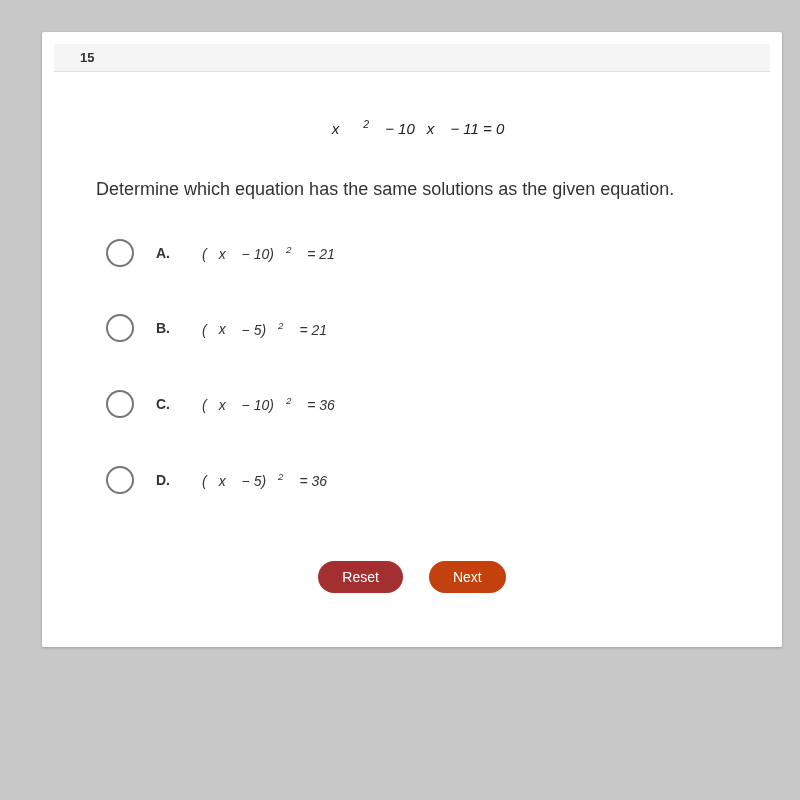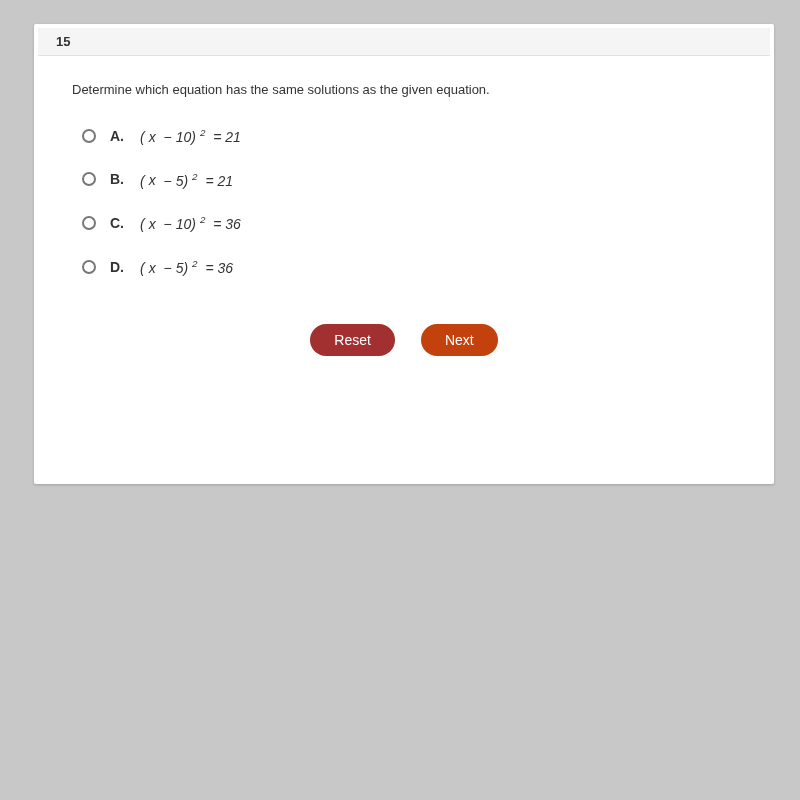--- a/index.html
+++ b/index.html
@@ -1,17 +1,17 @@
 <!DOCTYPE html>
 <html><head>
   <meta charset="utf-8">
   <style>
     * {
       margin: 0;
-      padding: 4px;
+      padding: 12px;
       box-sizing: border-box;
     }
 
     body {
       background-color: #c8c8c8;
       width: 800px;
       height: 800px;
       display: flex;
       align-items: flex-start;
       justify-content: center;
@@ -58,23 +58,23 @@
     .equation-display .math {
       font-style: italic;
     }
 
     sup {
       font-size: 0.7em;
       vertical-align: super;
     }
 
     .determine-text {
-      font-size: 13px;
+      font-size: 18px;
       color: #333;
-      margin-bottom: 18px;
+      margin-bottom: 8px;
     }
 
     .options-list {
       list-style: none;
       padding: 0;
       margin: 0 0 0 10px;
     }
 
     .option-item {
       display: flex;
@@ -137,20 +137,25 @@
   </style>
 </head>
 <body>
 
 <div class="question-card">
   <div class="question-number-bar">
     <span>15</span>
   </div>
   <div class="question-body">
 
+    <div class="equation-display">
+      <span class="math">
+        <i>x</i><sup>2</sup> − 10<i>x</i> − 11 = 0
+      </span>
+    </div>
 
     <p class="determine-text">Determine which equation has the same solutions as the given equation.</p>
 
     <ul class="options-list">
       <li class="option-item">
         <span class="option-radio"></span>
         <span class="option-label">A.</span>
         <span class="option-math">
           (<i>x</i> − 10)<sup>2</sup> = 21
         </span>

